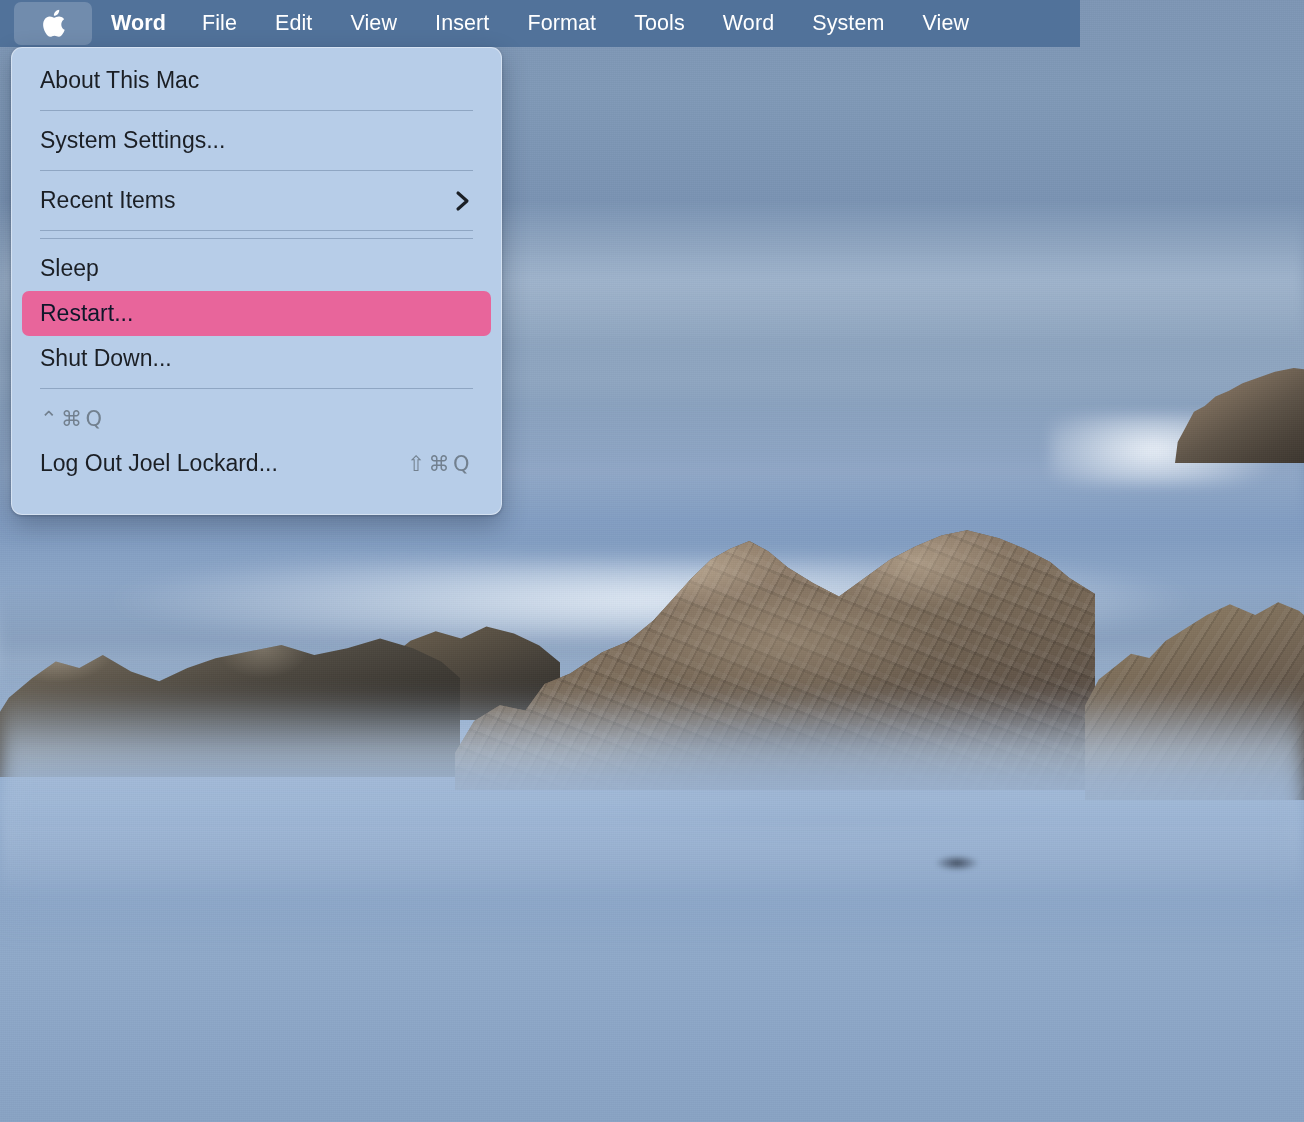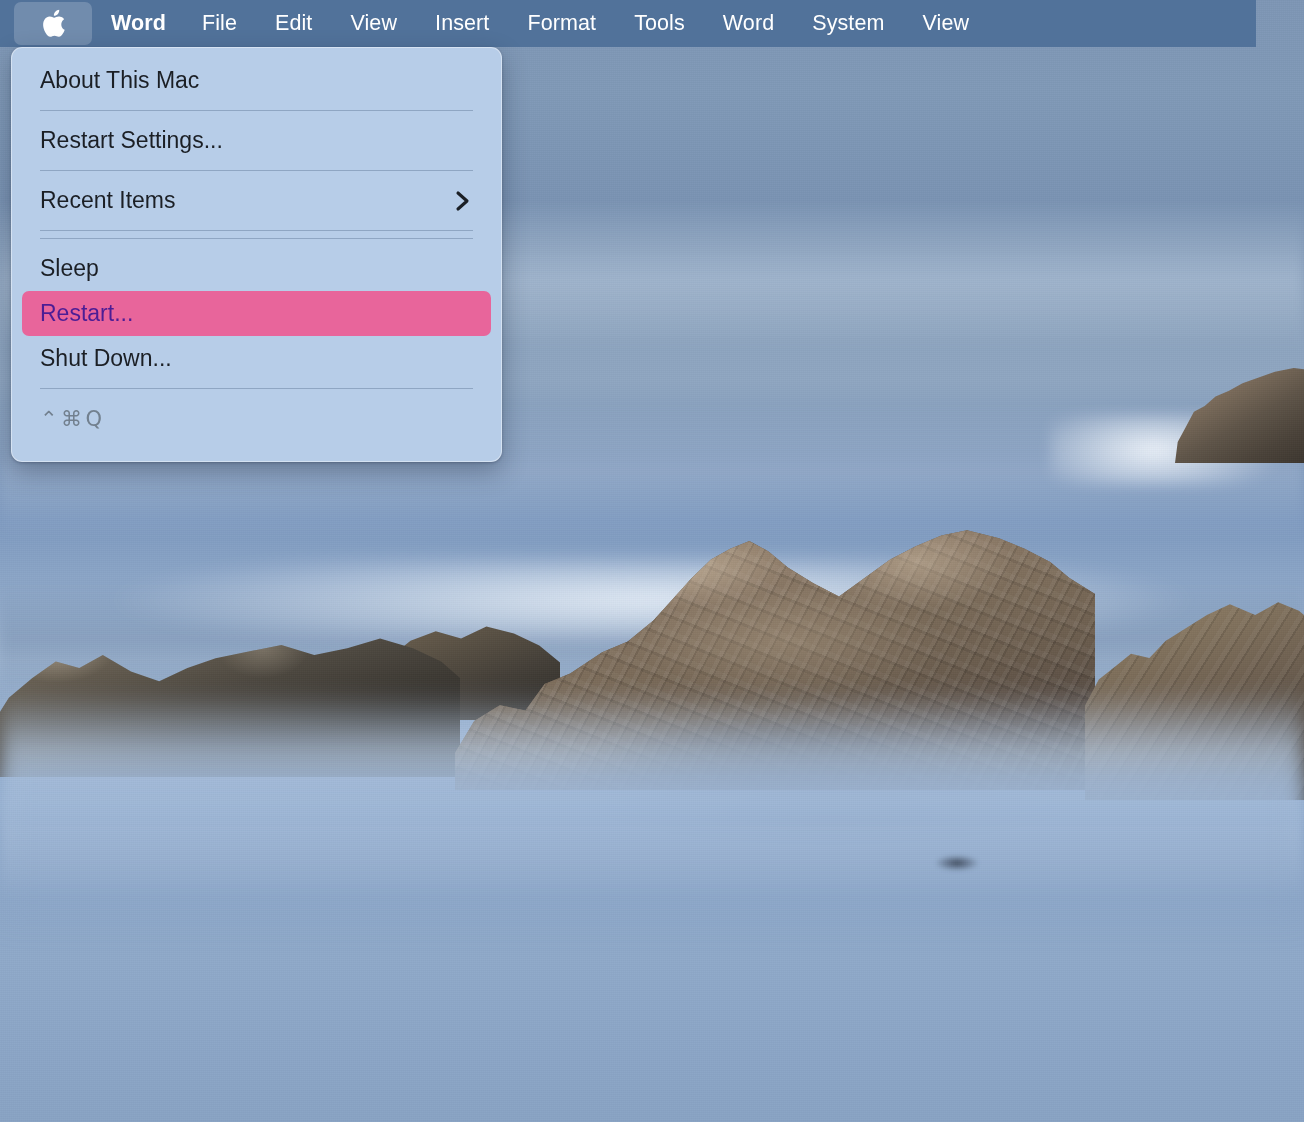--- a/index.html
+++ b/index.html
@@ -168,21 +168,21 @@
   .wp-grain {
     inset:0;
     background-image:
       repeating-linear-gradient(0deg, rgba(255,255,255,.016) 0 1px, rgba(0,0,0,.016) 1px 2px),
       repeating-linear-gradient(90deg, rgba(255,255,255,.012) 0 1px, rgba(0,0,0,.012) 1px 2px);
     opacity:.8;
   }
 
   
   #menubar {
-    position:absolute; left:0; top:0; width:1256px; height:47px;
+    position:absolute; left:0; top:0; width:1080px; height:47px;
     background:#51729a;
     display:flex; align-items:center;
     padding-left:14px;
     z-index:20;
     user-select:none;
   }
   .mb-item {
     color:#ffffff;
     font-size:21.5px;
     letter-spacing:.1px;
@@ -203,21 +203,21 @@
   #apple-menu-button svg { display:block; }
 
   
   #apple-menu {
     position:absolute; left:11px; top:47px;
     width:491px;
     background:#b7cde8;
     border-radius:11px;
     border:1px solid rgba(255,255,255,.42);
     box-shadow:0 10px 26px rgba(20,34,56,.33), 0 1px 3px rgba(20,34,56,.28);
-    padding:10px 0 20px 0;
+    padding:10px 0 28px 0;
     z-index:30;
     user-select:none;
   }
   .menu-row {
     height:45px;
     display:flex; align-items:center;
     padding:0 18px;
     margin:0 10px;
     border-radius:7px;
     color:#1b1f25;
@@ -234,21 +234,21 @@
   }
   .menu-row .chevron {
     flex:0 0 auto;
     color:#1b1f25;
     display:flex; align-items:center;
   }
   .menu-row.selected {
     background:#e8659b;
     color:#ffffff;
   }
-  .menu-row.selected .label { color:#4c1d95; }
+  .menu-row.selected .label { color:#0f172a; }
   .menu-sep {
     height:1px;
     background:rgba(96,120,150,.45);
     margin:7px 28px 7px 28px;
   }
 </style>
 </head>
 <body>
 
 <div id="desktop">
@@ -314,21 +314,21 @@
 
 <div id="apple-menu">
 
   <div class="menu-row">
     <span class="label">About This Mac</span>
   </div>
 
   <div class="menu-sep"></div>
 
   <div class="menu-row">
-    <span class="label">Restart Settings...</span>
+    <span class="label">System Settings...</span>
   </div>
 
 
   <div class="menu-sep"></div>
 
   <div class="menu-row">
     <span class="label">Recent Items</span>
     <span class="chevron">
       <svg width="20" height="24" viewBox="0 0 20 24" aria-hidden="true">
         <path d="M5 4 L14 12 L5 20" fill="none" stroke="#1b1f25" stroke-width="3.1" stroke-linecap="round" stroke-linejoin="round"></path>
@@ -352,14 +352,18 @@
   <div class="menu-row">
     <span class="label">Shut Down...</span>
   </div>
 
   <div class="menu-sep"></div>
 
   <div class="menu-row">
     <span class="shortcut">⌃⌘Q</span>
   </div>
 
+  <div class="menu-row">
+    <span class="label">Log Out Joel Lockard...</span>
+    <span class="shortcut">⇧⌘Q</span>
+  </div>
 
 </div>
 
 </body></html>

